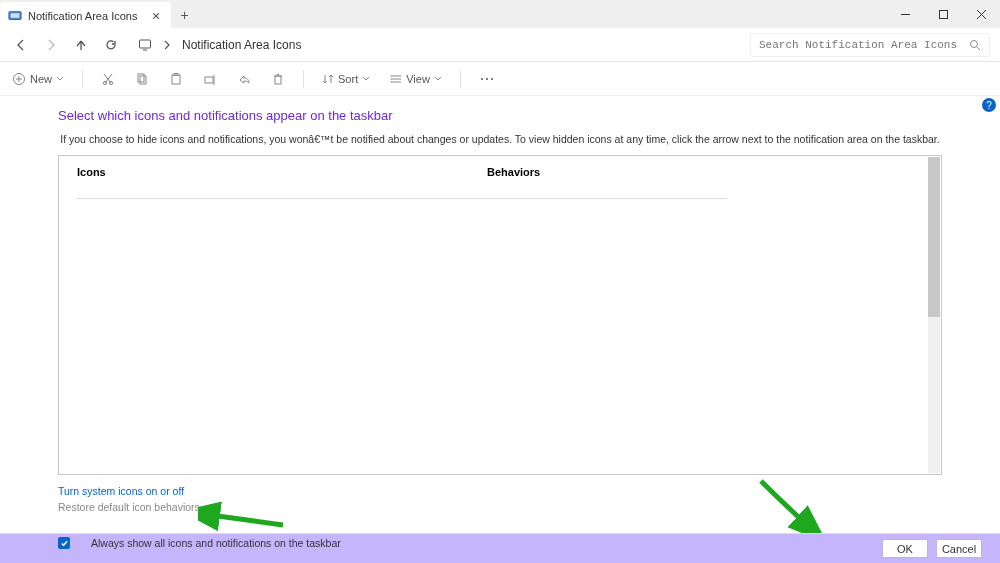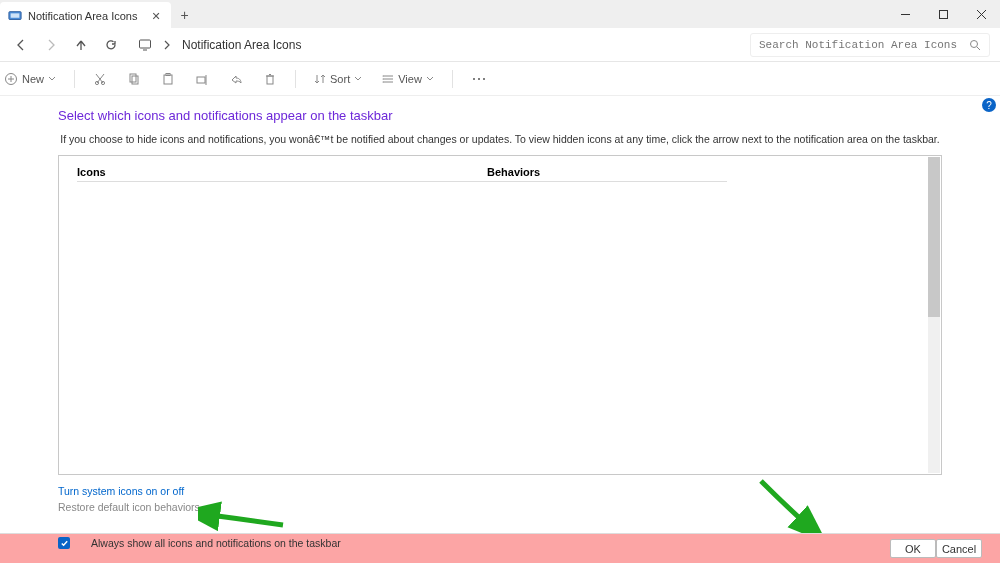--- a/index.html
+++ b/index.html
@@ -17,49 +17,49 @@
 
   
   .addrbar { height: 34px; background: #fff; border-bottom: 1px solid #e6e6e6; display: flex; align-items: center; padding: 0 10px; gap: 8px; }
   .nav-icn { width: 22px; height: 22px; display: flex; align-items: center; justify-content: center; color: #555; }
   .addr-mid { display: flex; align-items: center; gap: 10px; margin-left: 8px; }
   .addr-text { font-size: 12px; color: #333; }
   .search-wrap { margin-left: auto; display: flex; align-items: center; background: #fff; border: 1px solid #eee; border-radius: 3px; height: 24px; width: 240px; padding: 0 8px; }
   .search-input { border: none; outline: none; flex: 1; font-size: 11px; color: #777; background: transparent; font-family: Liberation Mono, monospace; }
 
   
-  .toolbar { height: 34px; background: #fff; border-bottom: 1px solid #eee; display: flex; align-items: center; padding: 0 0; gap: 12px; }
+  .toolbar { height: 34px; background: #fff; border-bottom: 1px solid #eee; display: flex; align-items: center; padding: 0 8px; gap: 12px; }
   .t-btn { display: flex; align-items: center; gap: 4px; font-size: 11px; color: #555; height: 24px; padding: 0 4px; }
   .t-sep { width: 1px; height: 18px; background: #e2e2e2; margin: 0 2px; }
 
   
   .content { position: relative; background: #fff; height: calc(563px - 28px - 34px - 34px - 30px); padding: 8px 58px 0 58px; }
   .heading { color: #6d28d9; font-size: 13px; margin-top: 4px; margin-bottom: 10px; }
   .subtext { font-size: 10.5px; color: #333; margin-bottom: 10px; text-align: center; }
 
   .table-frame { border: 1px solid #c8c8c8; height: 320px; position: relative; background: #fff; }
   .table-inner { padding: 10px 18px; }
-  .thead { display: flex; border-bottom: 1px solid #ddd; padding-bottom: 3px; width: 650px; }
+  .thead { display: flex; border-bottom: 1px solid #ddd; padding-bottom: 20px; width: 650px; }
   .th-icons { font-size: 11px; font-weight: 600; width: 410px; }
   .th-beh { font-size: 11px; font-weight: 600; }
   .scrollbar-v { position: absolute; right: 1px; top: 1px; bottom: 1px; width: 12px; background: #f0f0f0; }
   .scroll-thumb { background: #c8c8c8; width: 12px; height: 160px; position: absolute; top: 0; }
 
   .links-area { margin-top: 10px; }
   .link-blue { font-size: 10.5px; color: #0066cc; display: block; margin-bottom: 4px; }
   .link-gray { font-size: 10.5px; color: #888; display: block; margin-bottom: 24px; }
   .cb-row { display: flex; align-items: center; gap: 21px; }
   .cb { width: 12px; height: 12px; background: #0a64c7; border-radius: 2px; display: flex; align-items: center; justify-content: center; }
   .cb svg { width: 9px; height: 9px; }
   .cb-label { font-size: 10.5px; color: #333; }
 
   .help-bubble { position: absolute; right: 4px; top: 2px; width: 14px; height: 14px; border-radius: 50%; background: #0a64c7; color: #fff; font-size: 10px; display: flex; align-items: center; justify-content: center; }
 
   
-  .footer { height: 30px; background: #fca5a5; border-top: 1px solid #ddd; display: flex; align-items: center; justify-content: flex-end; padding: 0 18px; }
+  .footer { height: 30px; background: #c4b5fd; border-top: 1px solid #ddd; display: flex; align-items: center; justify-content: flex-end; padding: 0 18px; gap: 8px; }
   .btn { font-size: 11px; background: #fff; border: 1px solid #bbb; border-radius: 2px; width: 46px; height: 19px; display: flex; align-items: center; justify-content: center; color: #333; }
 
   
   .arrow { position: absolute; pointer-events: none; }
 
   .icn { display: inline-flex; align-items: center; justify-content: center; }
 </style>
 </head>
 <body>
 

